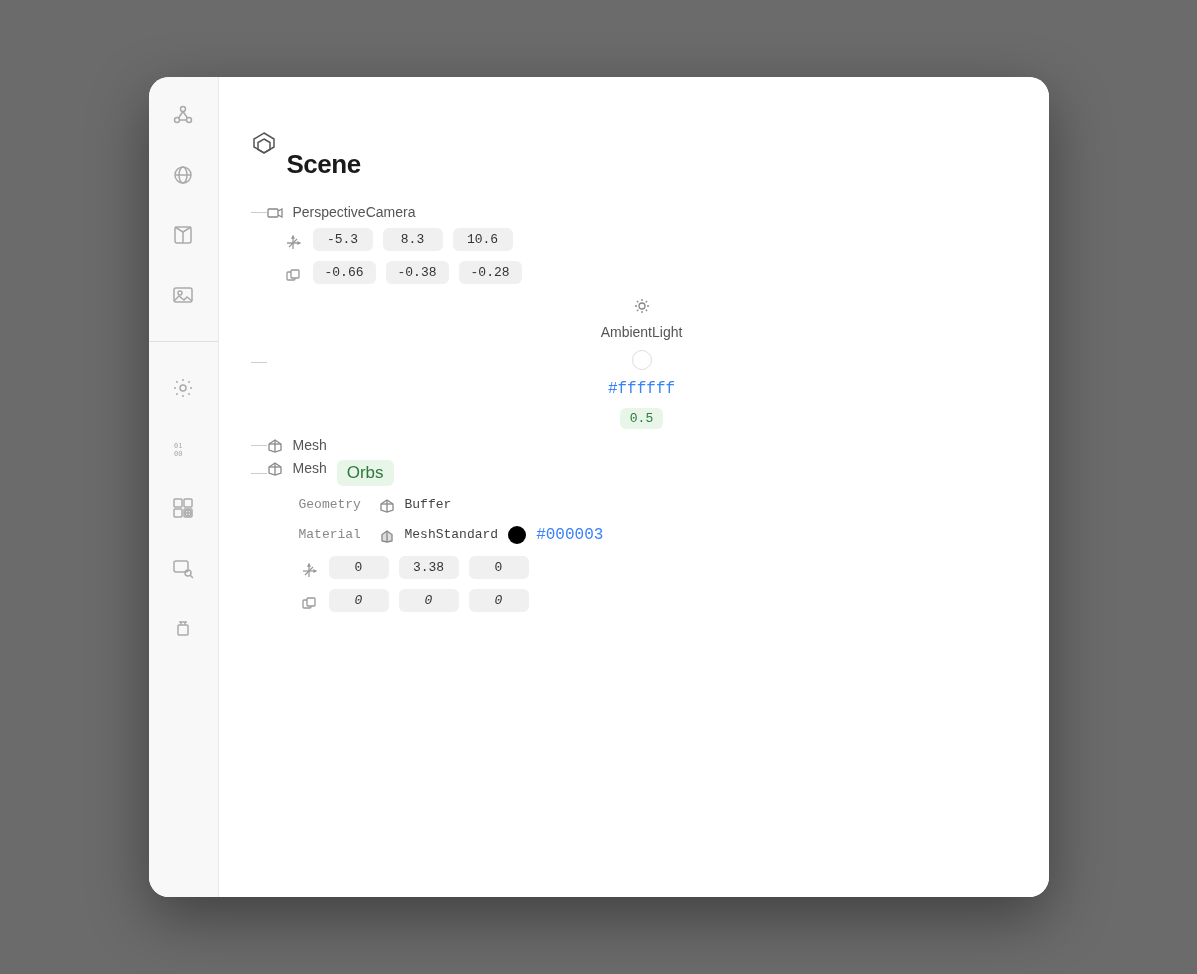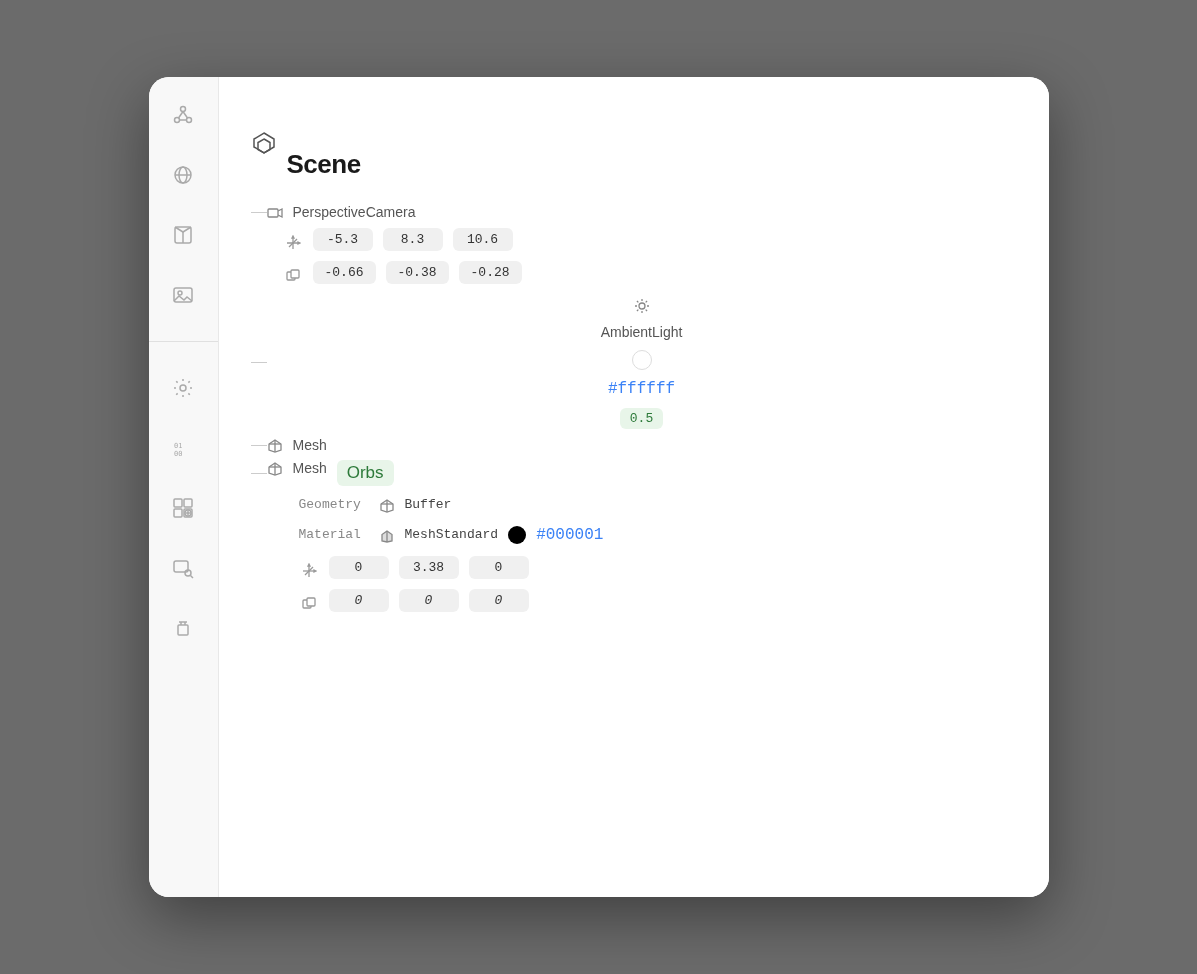--- a/index.html
+++ b/index.html
@@ -448,21 +448,21 @@
       <div class="detail-row">
         <span class="detail-label">Material</span>
         <span>
           <svg width="16" height="16" viewBox="0 0 16 16" fill="none" stroke="#888" stroke-width="1.3">
             <polygon points="8,3 13,6.5 13,13 8,14 3,13 3,6.5" fill="#ddd"></polygon>
             <line x1="8" y1="3" x2="8" y2="14"></line>
           </svg>
         </span>
         <span class="detail-value">MeshStandard</span>
         <div class="material-color-dot"></div>
-        <span class="color-value">#000001</span>
+        <span class="color-value">#000003</span>
       </div>
 
       <div class="prop-row" style="margin-top:4px;">
         <span class="prop-icon">
           <svg width="16" height="16" viewBox="0 0 16 16" fill="none" stroke="#999" stroke-width="1.3">
             <line x1="8" y1="14" x2="8" y2="2"></line>
             <line x1="2" y1="8" x2="14" y2="8"></line>
             <line x1="4" y1="12" x2="12" y2="4"></line>
             <polygon points="8,1 7,3 9,3"></polygon>
             <polygon points="15,8 13,7 13,9"></polygon>

